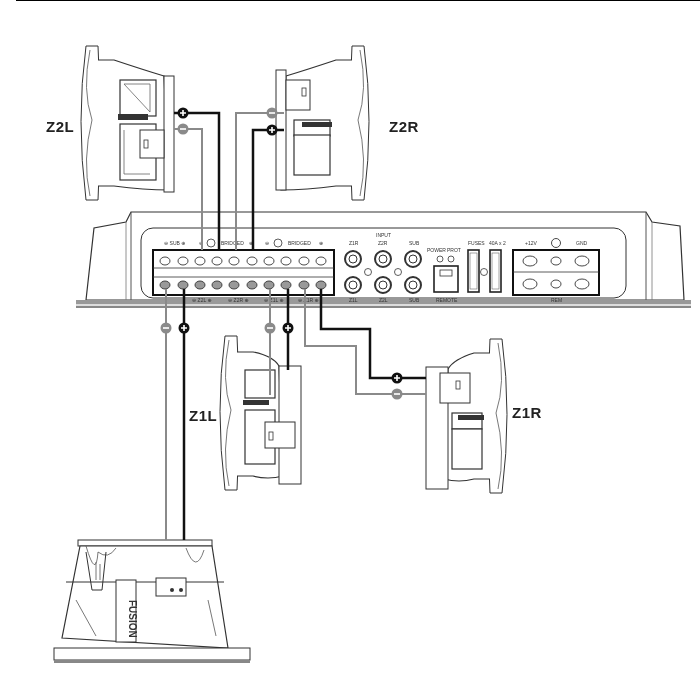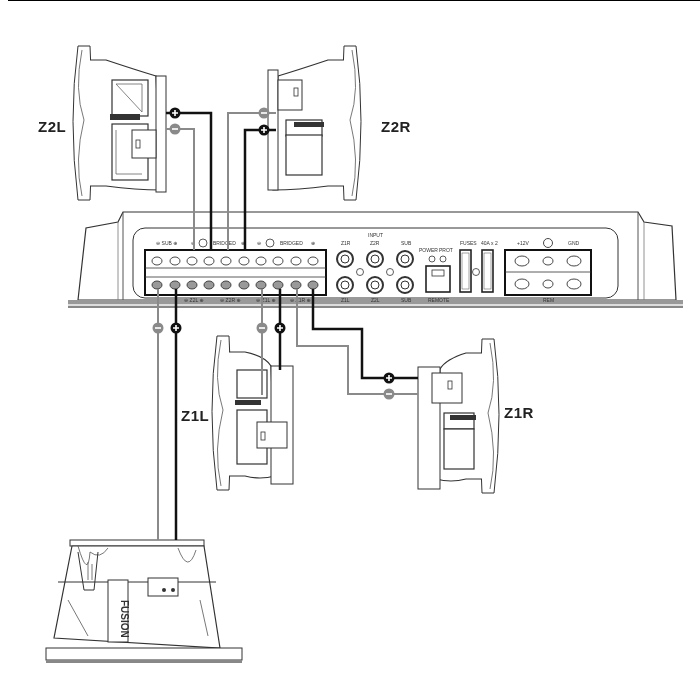--- a/index.html
+++ b/index.html
@@ -1,17 +1,17 @@
 <!DOCTYPE html>
 <html><head>
 <meta charset="utf-8">
 <style>
   html, body { margin: 0; padding: 0; background: #ffffff; }
   body { width: 700px; height: 700px; overflow: hidden; position: relative; font-family: "Liberation Sans", sans-serif; }
-  #stage { position: absolute; left: 8px; top: 0; width: 604px; height: 700px; }
+  #stage { position: absolute; left: 16px; top: 0; width: 604px; height: 700px; }
   .zone-label { position: absolute; font-family: "Liberation Sans", sans-serif; font-weight: bold; font-size: 15px; color: #222; letter-spacing: 0.5px; }
   .tiny { font-family: "Liberation Sans", sans-serif; font-size: 5px; fill: #333; }
   .topline { position:absolute; left:0; top:0; width:700px; height:1px; background:#000; }
 </style>
 </head>
 <body>
 
 <div id="stage">
 <div class="topline"></div>
 

